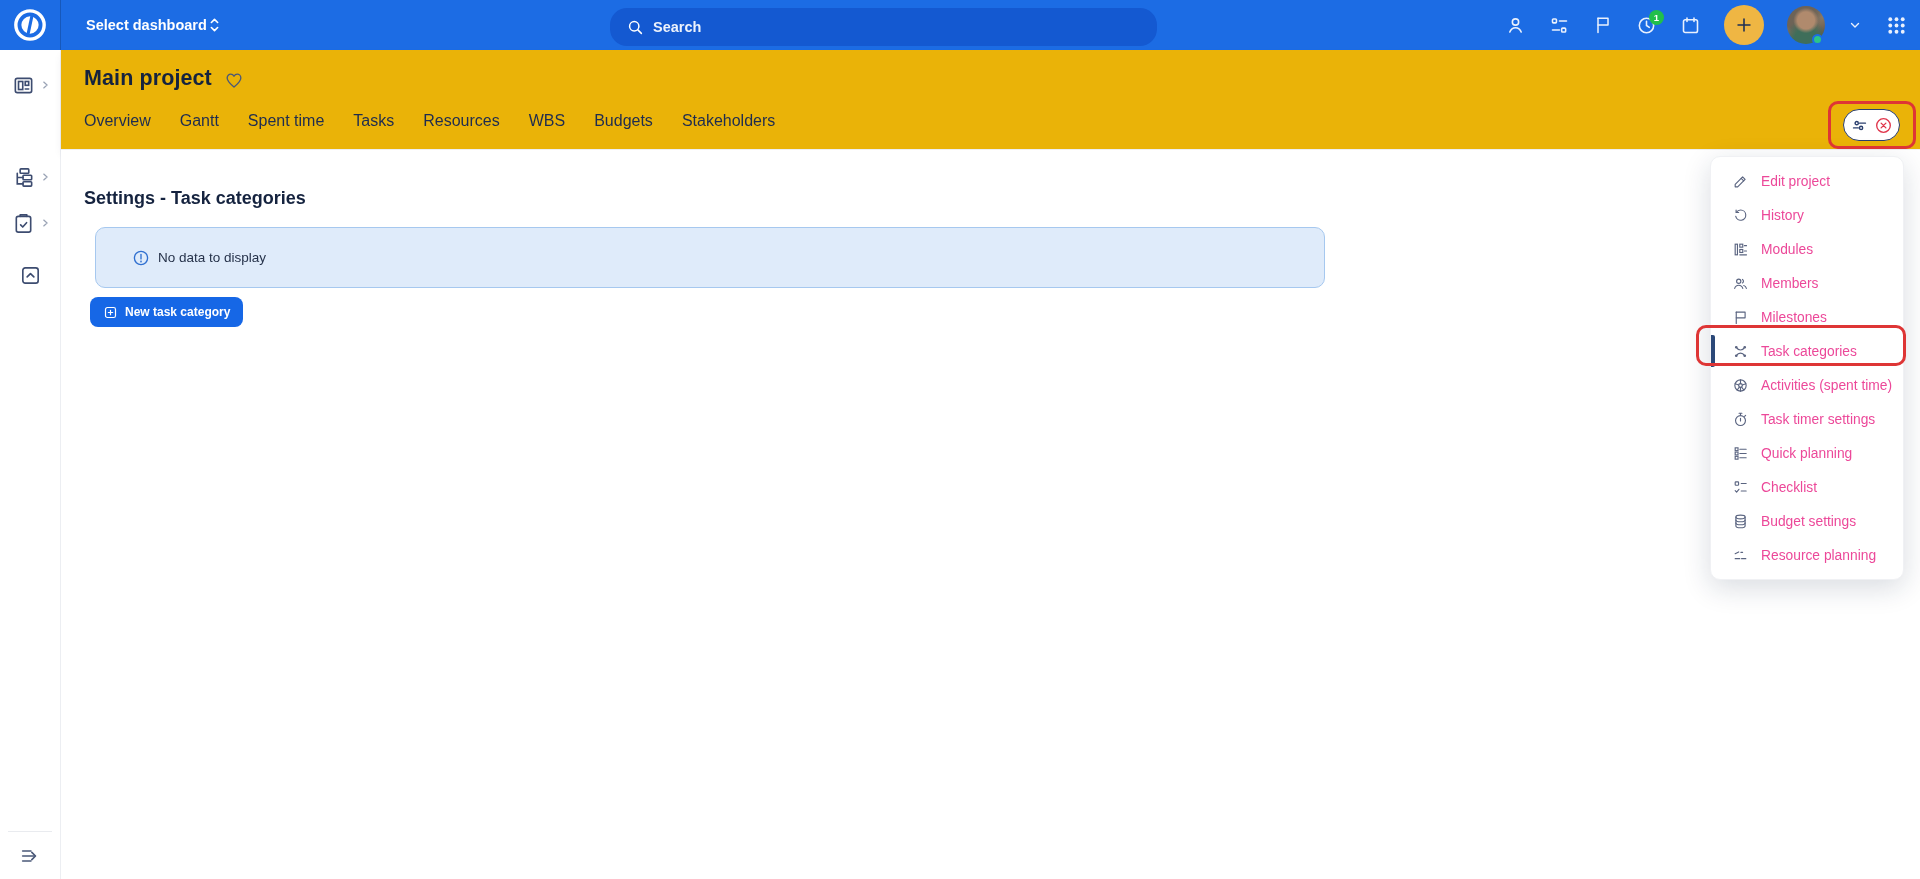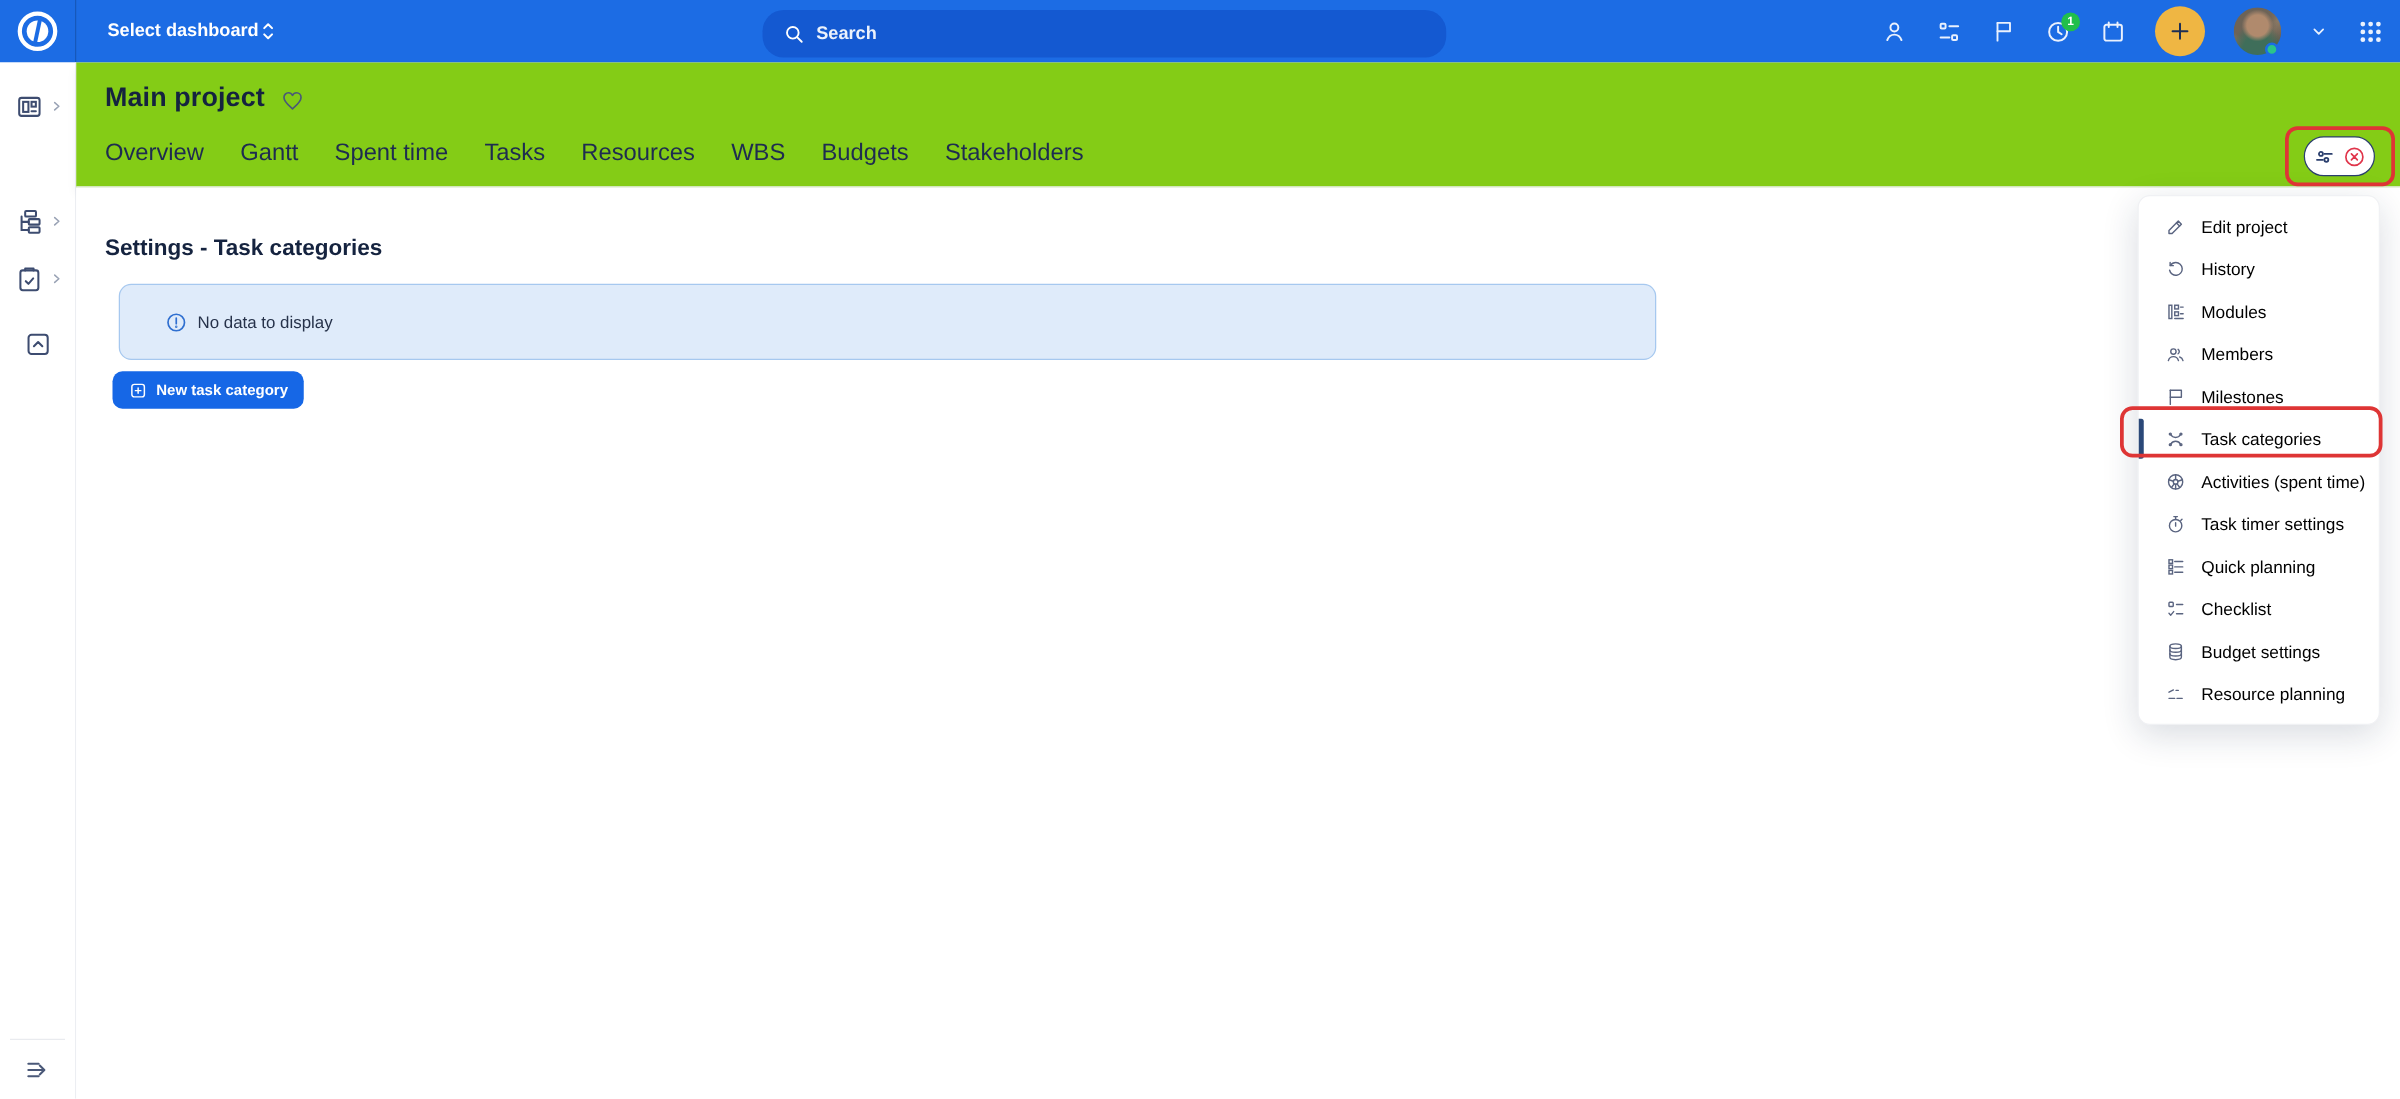--- a/index.html
+++ b/index.html
@@ -77,28 +77,28 @@
   .sb-chevron { color:#9AA3B5; margin-left:2px; }
   .sb-bottom {
     position:absolute; left:8px; right:8px; bottom:0; height:48px;
     border-top:1px solid #E9EBEF; display:flex; align-items:center; justify-content:center;
     color:#4A5878; cursor:pointer;
   }
 
   
   .page-header {
     position:absolute; left:61px; top:50px; width:1859px; height:100px;
-    background:#84cc16; border-bottom:1px solid #EDEFF3;
+    background:#eab308; border-bottom:1px solid #EDEFF3;
     box-shadow:0 5px 8px rgba(25,39,70,0.06);
   }
   .title-row { position:absolute; left:23px; top:16px; display:flex; align-items:center; gap:12px; }
   .page-title { font-size:21.5px; font-weight:700; color:#15233F; letter-spacing:0.1px; }
   .heart { color:#4A5878; cursor:pointer; margin-top:3px; }
   .tabs { position:absolute; left:23px; top:62px; display:flex; gap:29px; }
-  .tab { font-size:19px; font-weight:500; color:#1E2C50; cursor:pointer; padding-bottom:6px; }
+  .tab { font-size:16px; font-weight:500; color:#1E2C50; cursor:pointer; padding-bottom:6px; }
 
   
   .content { position:absolute; left:61px; top:150px; width:1859px; height:729px; background:#fff; }
   .settings-heading { position:absolute; left:23px; top:38px; font-size:18px; font-weight:700; color:#15233F;text-align:center; }
   .alert {
     position:absolute; left:34px; top:77px; width:1230px; height:61px;
     background:#DFEBFA; border:1px solid #A6C8EF; border-radius:10px;
     display:flex; align-items:center; padding-left:36px; gap:8px;text-align:center;
   }
   .alert-icon { color:#2F6FD0; }
@@ -123,21 +123,21 @@
   .menu {
     position:absolute; left:1710px; top:156px; width:194px;
     background:#fff; border-radius:10px; border:1px solid #F0F1F4;
     box-shadow:0 8px 28px rgba(20,35,70,0.16); padding:7px 0; z-index:5;
   }
   .menu-item {
     height:34px; display:flex; align-items:center; gap:12px; padding-left:21px;
     cursor:pointer; position:relative;
   }
   .mi-icon { color:#5A6480; width:17px; height:17px; flex:0 0 17px; }
-  .mi-label { font-size:13.8px; color:#000000; white-space:nowrap; }
+  .mi-label { font-size:13.8px; color:#ec4899; white-space:nowrap; }
   .menu-item.active .active-bar {
     position:absolute; left:0; top:1px; bottom:1px; width:4px; background:#2B4878;
     border-radius:0 2px 2px 0;
   }
 
   
   .annotation {
     position:absolute; border:3px solid #DE3535; border-radius:10px;
     pointer-events:none; z-index:9; background:transparent;
   }

